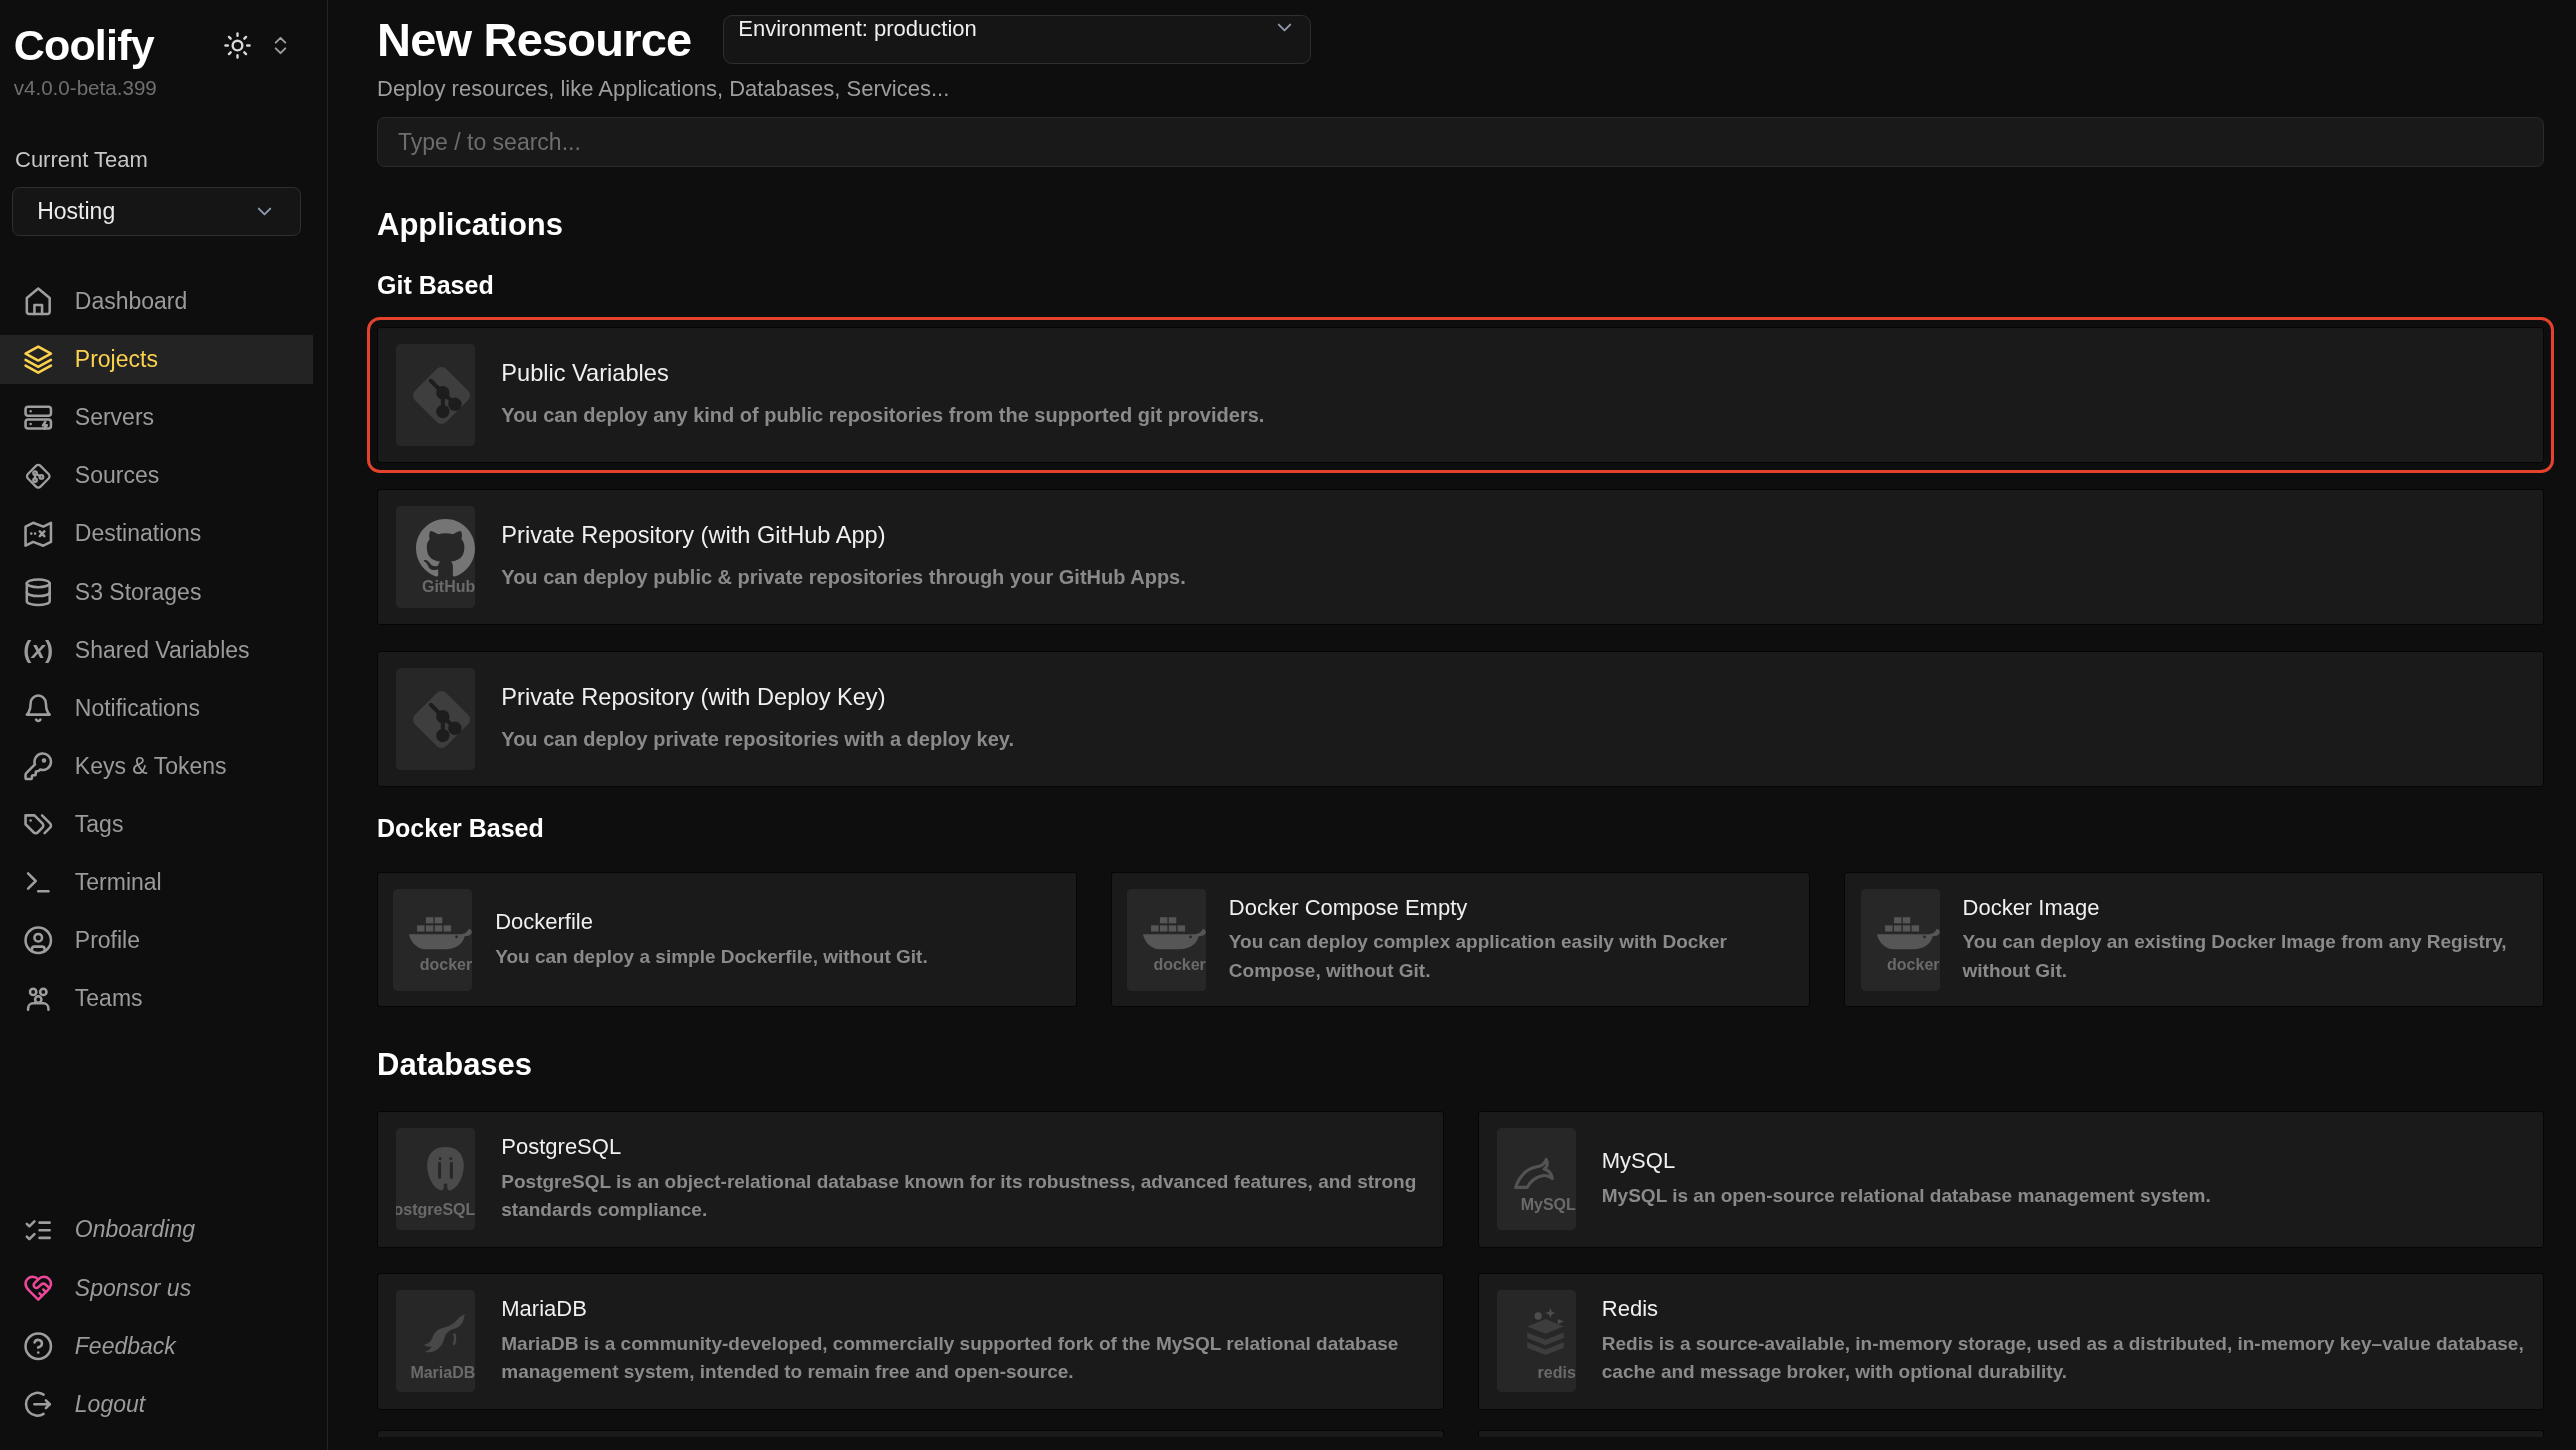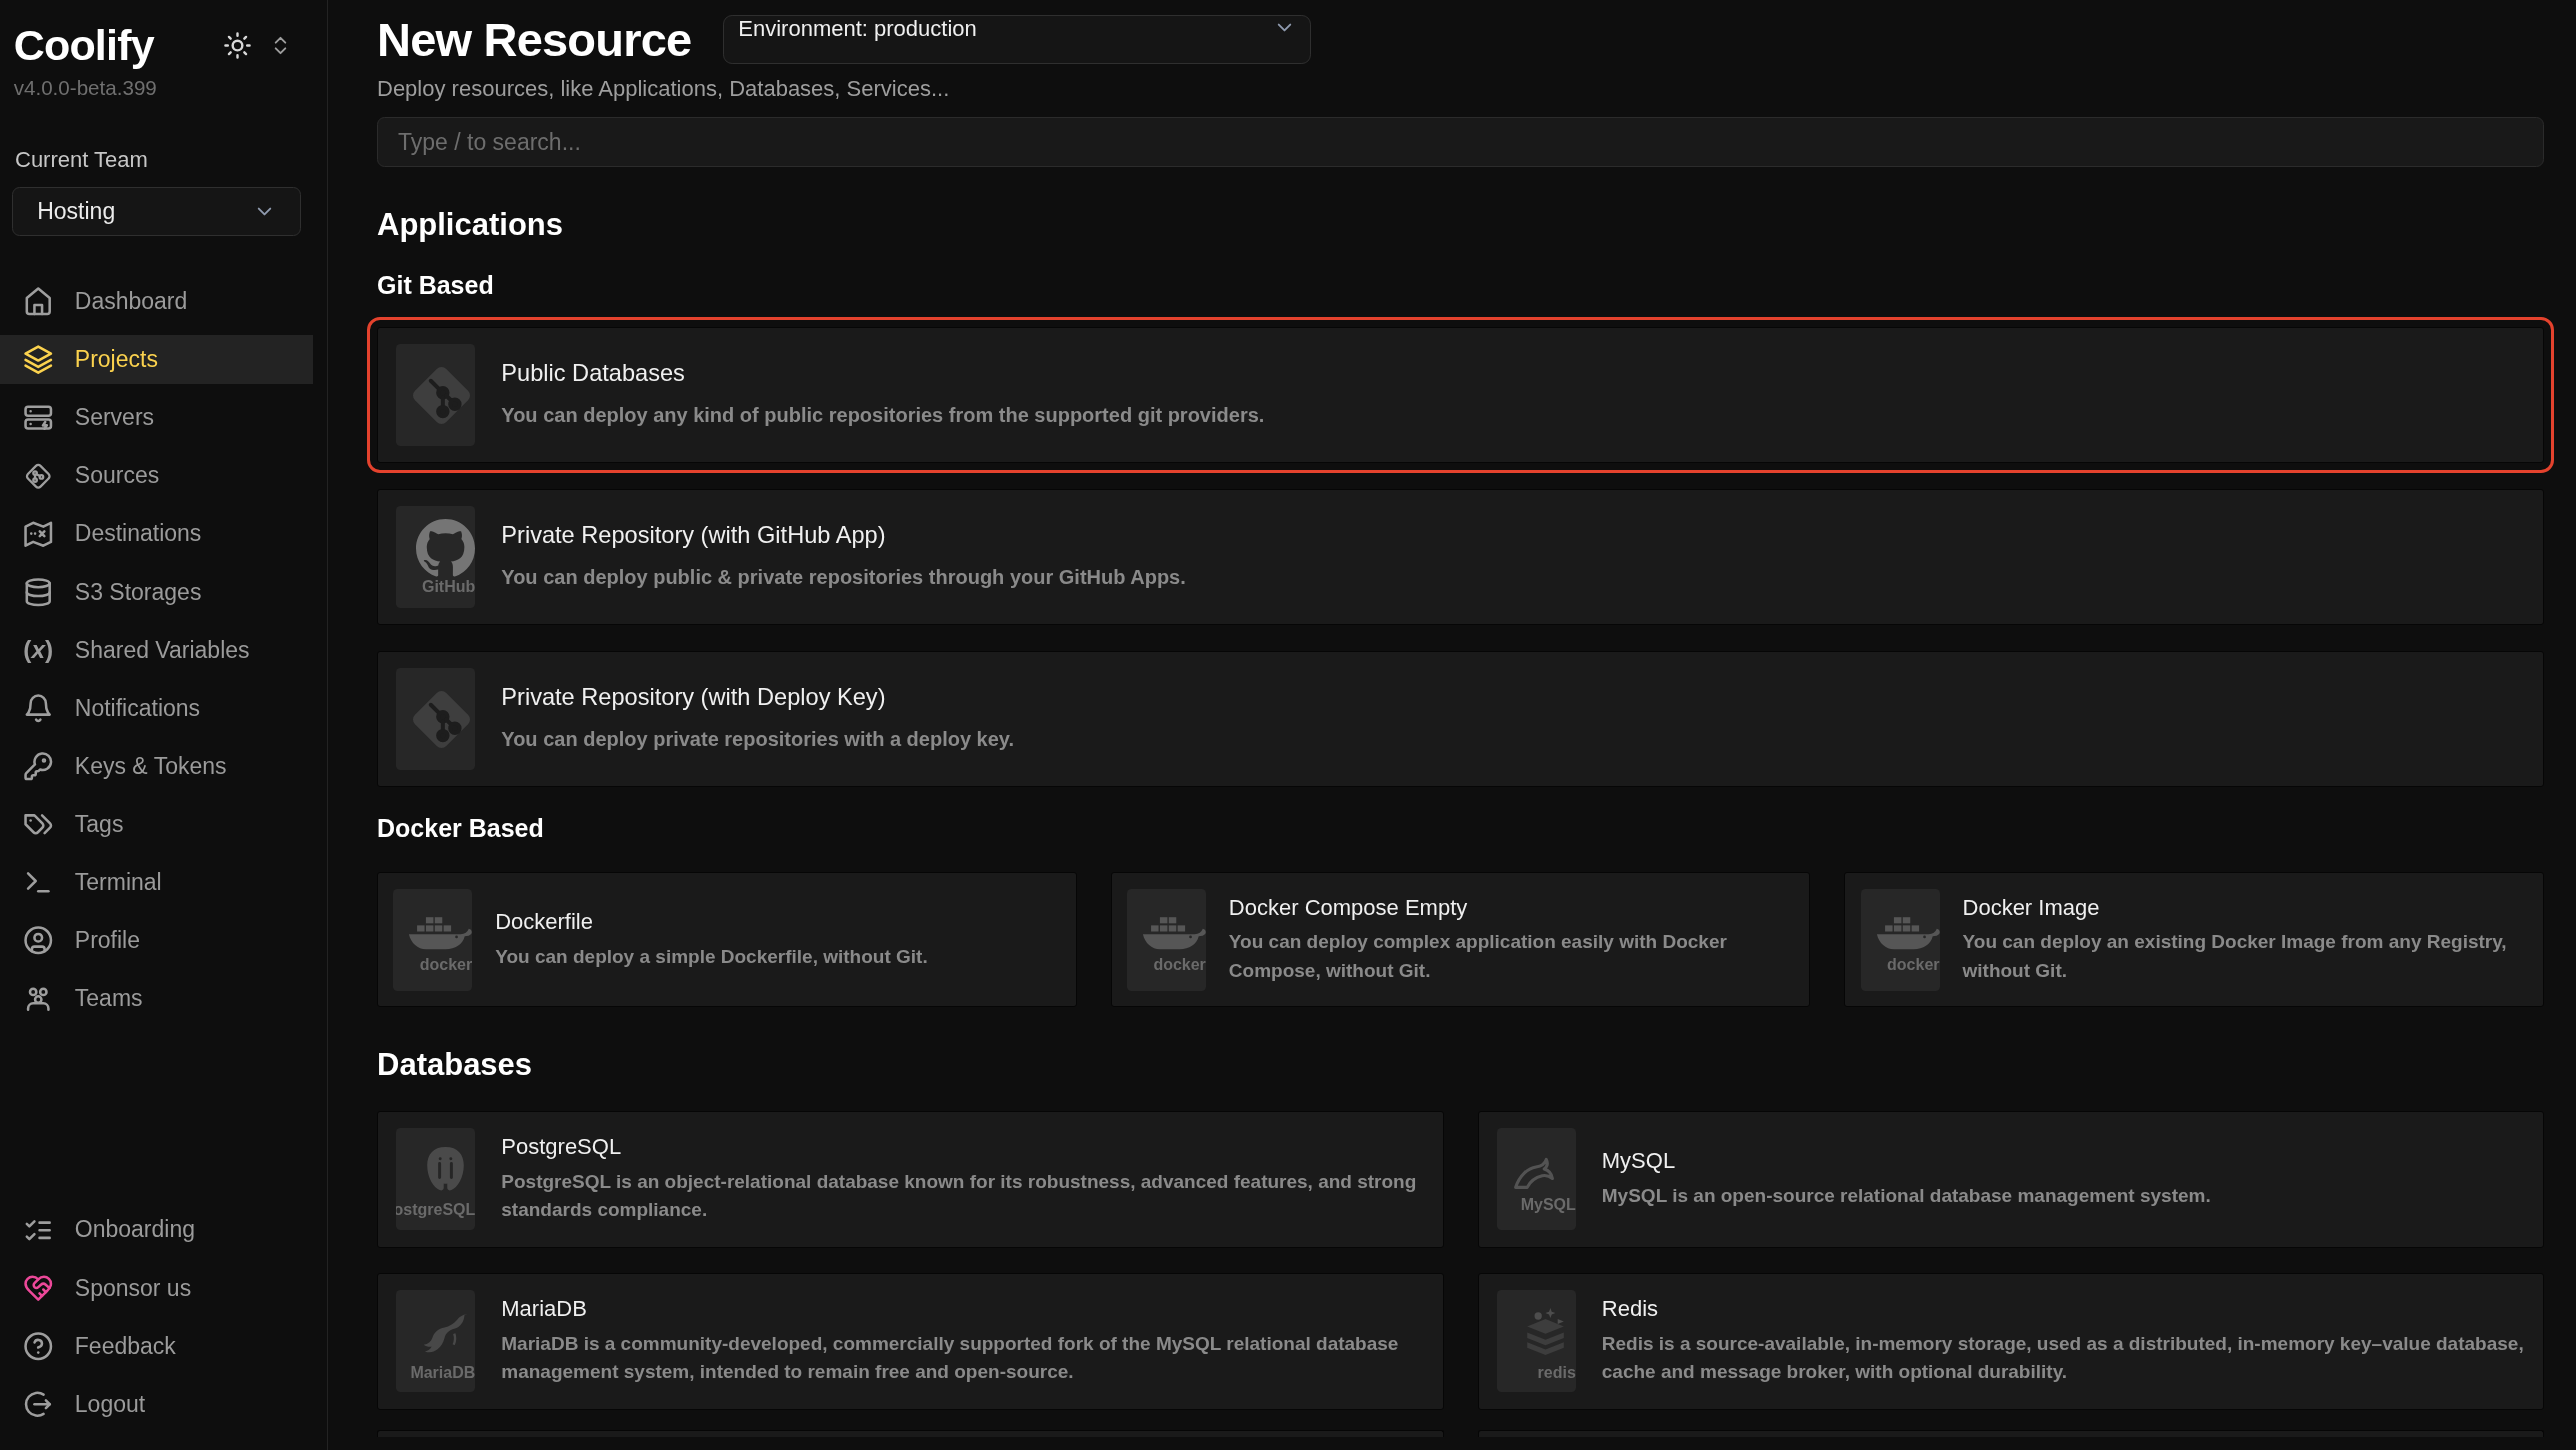--- a/index.html
+++ b/index.html
@@ -29,21 +29,21 @@
   .team-label { margin-top:47px; padding:0 15px; font-size:22px; color:#c6c6c6; }
   .team-select {
     margin:13.7px 26px 0 12.2px; height:49px;
     background:#151515; border:1.5px solid #2f2f2f; border-radius:7.6px;
     display:flex; align-items:center; padding:0 24px;
     font-size:23px; color:#ececec; cursor:pointer;
   }
   .team-select .chev { margin-left:auto; width:23px; height:23px; color:#8e99ad; }
 
   .side-nav { margin-top:41px; display:flex; flex-direction:column; }
-  .side-nav.footer { margin-top:auto; }
+  .side-nav.footer { margin-top:auto;font-style:italic; }
   .nav-item {
     height:49px; margin-bottom:9.1px; margin-right:13.7px;
     display:flex; align-items:center; gap:21.3px;
     padding-left:23px; cursor:pointer;
     font-size:23px; color:#9b9b9b;
   }
   .nav-item .nicon { width:30.5px; height:30.5px; color:#9e9e9e; flex:none; }
   .nav-item.active { background:#232323; color:var(--accent-yellow,#fbd24e); }
   .nav-item.active .nicon { color:var(--accent-yellow,#fbd24e); }
   .nav-item.sponsor .nicon { color:var(--sponsor-pink,#ec4899); }
@@ -442,21 +442,21 @@
   <h3 class="subsection">Git Based</h3>
   <div class="git-list">
 
     <div class="card selected">
       <div class="logo-box">
         <svg width="67" height="67" viewBox="0 0 88 88">
             <use href="#logo-git"></use>
           </svg>
       </div>
       <div class="card-text">
-        <div class="card-title">Public Databases</div>
+        <div class="card-title">Public Variables</div>
         <div class="card-desc">You can deploy any kind of public repositories from the supported git providers.</div>
       </div>
     </div>
 
     <div class="card">
       <div class="logo-box">
         <svg width="59" height="59" viewBox="0 0 78 78">
             <use href="#logo-github"></use>
           </svg>
         <span class="logo-label">GitHub</span>

